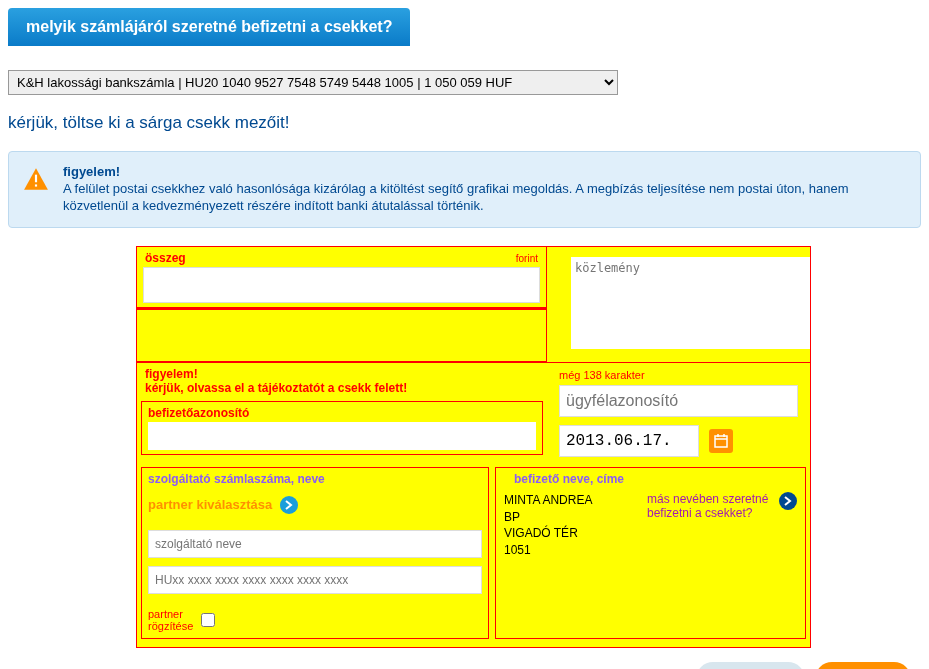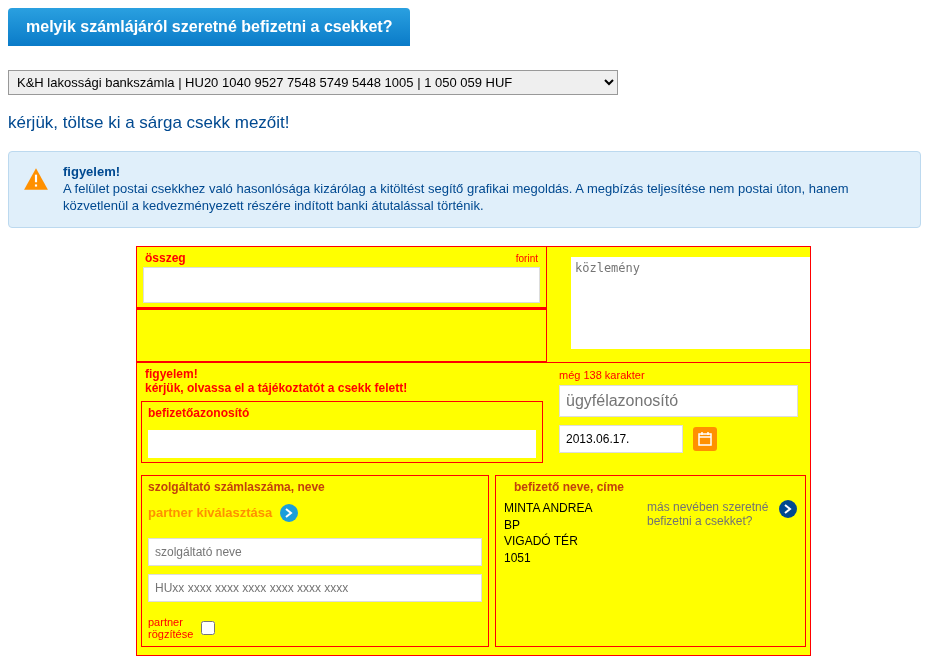--- a/index.html
+++ b/index.html
@@ -104,67 +104,68 @@
     .right-col { flex: 1; padding: 6px 12px 0 12px; }
     
     .red-hint { color: red; font-size: 12px; font-weight: bold; padding: 4px 8px 0 8px; }
     .red-hint2 { color: red; font-size: 12px; font-weight: bold; padding: 0 8px 4px 8px; }
     
     .payer-id-box {
       border: 1px solid red;
       margin: 2px 4px 4px 4px;
       padding: 4px 6px;
     }
-    .payer-id-label { color: red; font-size: 12px; font-weight: bold; margin-bottom: 10px; }
+    .payer-id-label { color: red; font-size: 12px; font-weight: bold; margin-bottom: 2px; }
     .payer-id-input {
       width: 100%;
       border: none;
       background: white;
       padding: 6px;
       height: 28px;
       font-size: 13px;
     }
     
     .char-remain { color: red; font-size: 11px; margin-bottom: 4px; }
     .cust-id-input {
       width: 100%;
       background: white;
       border: 1px solid #ddd;
       padding: 6px;
       font-size: 16px;
       margin-bottom: 8px;
     }
     .date-row { display: flex; align-items: center; }
     .date-input {
-      width: 124px;
+      width: 140px;
       background: white;
       border: 1px solid #ddd;
       padding: 6px;
-      font-size: 12px;
+      font-size: 16px;
       margin-right: 10px;
+      font-family: Liberation Mono, monospace;
     }
     .cal-btn {
       width: 24px; height: 24px;
       background: #ff9000;
       border-radius: 3px;
       border: none;
       display: flex;
       align-items: center;
       justify-content: center;
       cursor: pointer;
     }
     
     .row3 { display: flex; margin-top: 8px; }
     .provider-box {
       border: 1px solid red;
       margin: 0 6px 0 4px;
       padding: 4px 6px 6px 6px;
       width: 348px;
     }
-    .box-title { color: #c2410c; font-size: 12px; font-weight: bold; margin-bottom: 10px; }
+    .box-title { color: #8b5cf6; font-size: 12px; font-weight: bold; margin-bottom: 10px; }
     .partner-link {
       color: #ff9000;
       font-size: 13px;
       font-weight: bold;
       cursor: pointer;
       display: flex;
       align-items: center;
       margin-bottom: 16px;
     }
     .arrow-icon {
@@ -192,21 +193,21 @@
     .payer-box {
       border: 1px solid red;
       flex: 1;
       margin-right: 4px;
       padding: 4px 8px;
       position: relative;
     }
     .payer-box-head { display: flex; justify-content: space-between; margin-bottom: 4px; }
     .payer-name { font-size: 12px; line-height: 1.4; }
     .other-link {
-      color: #737373;
+      color: #a21caf;
       font-size: 12px;
       cursor: pointer;
       max-width: 150px;
       display: flex;
       align-items: flex-start;
     }
     .other-arrow {
       width: 18px; height: 18px;
       background: #004990;
       border-radius: 50%;

